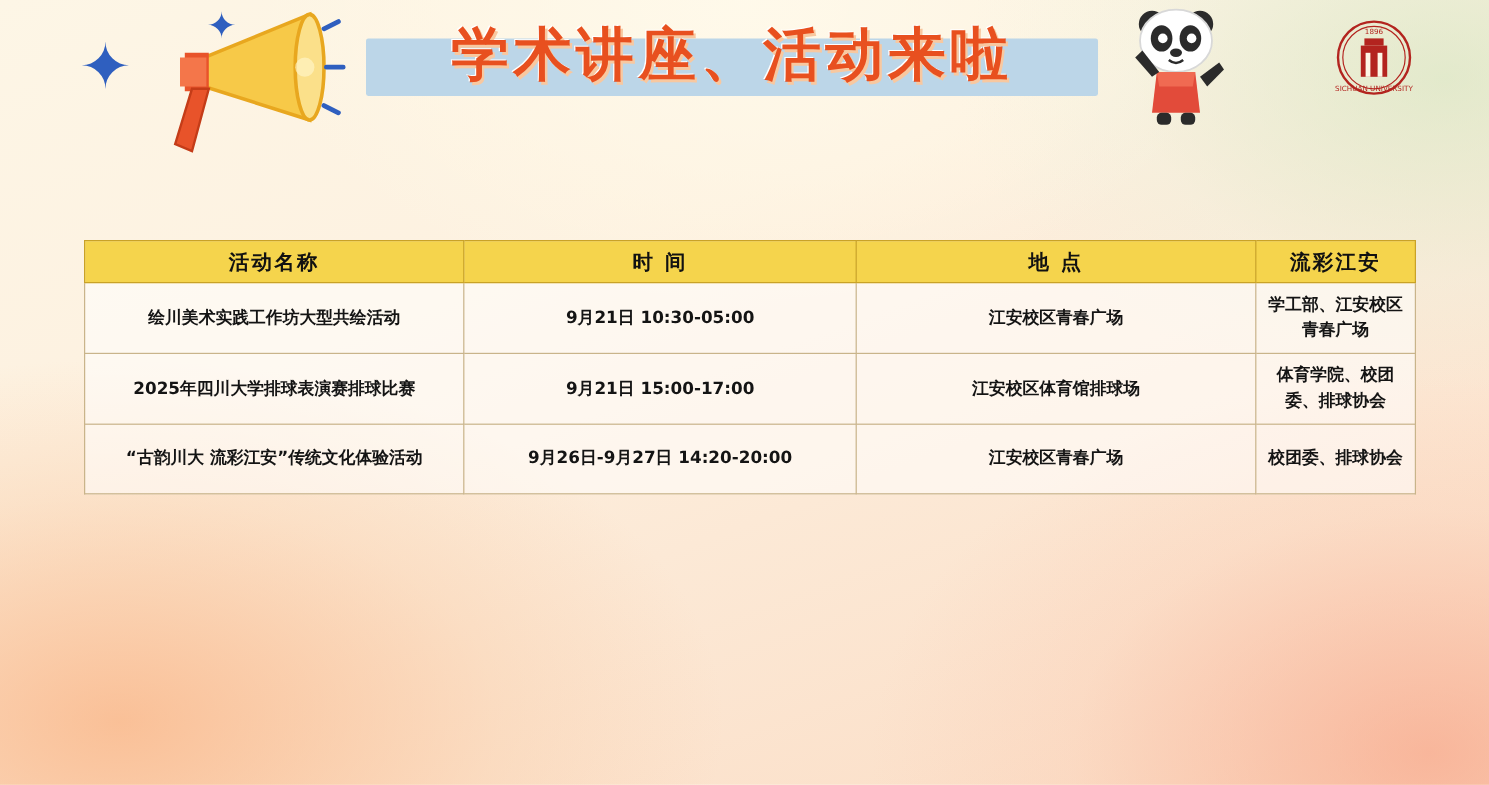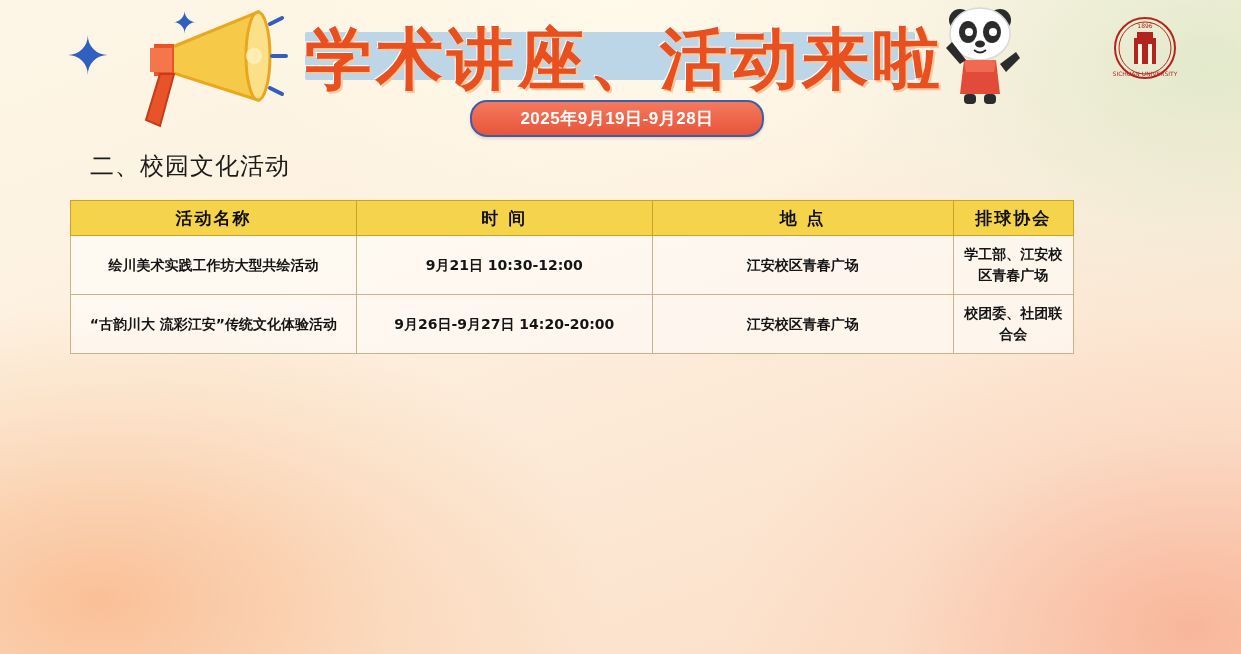--- a/index.html
+++ b/index.html
@@ -39,21 +39,21 @@
     background: #bcd6e8;
     border-radius: 2px;
   }
   .title-text {
     position: absolute;
     left: 305px;
     top: 14px;
     width: 610px;
     text-align: center;
     font-family: Liberation Serif, serif;
-    font-size: 67px;
+    font-size: 48px;
     font-weight: bold;
     letter-spacing: 4px;
     color: #e8501f;
     text-shadow: 2px 2px 0 #f8c8a0, -1px -1px 0 #fff;
     white-space: nowrap;
   }
   .date-pill {
     position: absolute;
     left: 470px;
     top: 100px;
@@ -100,21 +100,21 @@
     color: #1a1a1a;
     font-family: "DejaVu Sans", "Liberation Sans", sans-serif;
     letter-spacing: 1px;
   }
 
   
   .table-wrap {
     position: absolute;
     left: 70px;
     top: 200px;
-    width: 1004px;
+    width: 1110px;
   }
   table.schedule {
     border-collapse: collapse;
     width: 100%;
     table-layout: fixed;
     font-family: "DejaVu Sans", "Liberation Sans", sans-serif;
   }
   table.schedule thead th {
     background: #f5d44c;
     color: #111;
@@ -159,21 +159,20 @@
         <path d="M30 70 L44 70 L30 122 L16 116 Z" fill="#e8532a" stroke="#c43c18" stroke-width="2"></path>
         <path d="M20 44 L42 44 L42 68 L20 68 Z" fill="#f4764a"></path>
         <circle cx="124" cy="52" r="8" fill="#fff3c4" opacity="0.7"></circle>
         <path d="M140 20 L152 14 M142 52 L156 52 M140 84 L152 90" stroke="#2f5fbf" stroke-width="4" stroke-linecap="round" fill="none"></path>
       </svg>
     </div>
 
     <div class="title-band"></div>
     <div class="title-text">学术讲座、活动来啦</div>
 
-    <div class="date-pill">2025年9月19日-9月28日</div>
 
     <div class="panda">
       <svg viewBox="0 0 100 104" width="100" height="104">
         <ellipse cx="30" cy="18" rx="11" ry="11" fill="#2b2b2b"></ellipse>
         <ellipse cx="70" cy="18" rx="11" ry="11" fill="#2b2b2b"></ellipse>
         <ellipse cx="50" cy="32" rx="30" ry="26" fill="#ffffff" stroke="#d8d8d8" stroke-width="1.5"></ellipse>
         <ellipse cx="38" cy="30" rx="9" ry="11" fill="#2b2b2b"></ellipse>
         <ellipse cx="62" cy="30" rx="9" ry="11" fill="#2b2b2b"></ellipse>
         <circle cx="39" cy="30" r="4" fill="#ffffff"></circle>
         <circle cx="63" cy="30" r="4" fill="#ffffff"></circle>
@@ -195,48 +194,53 @@
         <rect x="44" y="24" width="22" height="26" fill="#b3241f"></rect>
         <rect x="47" y="18" width="16" height="6" fill="#b3241f"></rect>
         <rect x="48" y="30" width="4" height="20" fill="#fdf6e6"></rect>
         <rect x="58" y="30" width="4" height="20" fill="#fdf6e6"></rect>
         <text x="55" y="62" text-anchor="middle" font-size="6" fill="#b3241f" font-family="'DejaVu Sans',sans-serif">SICHUAN UNIVERSITY</text>
         <text x="55" y="14" text-anchor="middle" font-size="6" fill="#b3241f" font-family="'DejaVu Sans',sans-serif">1896</text>
       </svg>
     </div>
   </div>
 
-  <div class="section-heading">二、校园文化活动</div>
 
   <div class="table-wrap">
     <table class="schedule">
       <colgroup>
         <col class="col-name">
         <col class="col-time">
         <col class="col-place">
         <col class="col-org">
       </colgroup>
       <thead>
         <tr>
           <th>活动名称</th>
           <th>时  间</th>
           <th>地  点</th>
-          <th>排球协会</th>
+          <th>流彩江安</th>
         </tr>
       </thead>
       <tbody>
         <tr>
           <td class="cell-name">绘川美术实践工作坊大型共绘活动</td>
-          <td class="cell-time">9月21日 10:30-12:00</td>
+          <td class="cell-time">9月21日 10:30-05:00</td>
           <td class="cell-place">江安校区青春广场</td>
           <td class="cell-org">学工部、江安校区青春广场</td>
+        </tr>
+        <tr>
+          <td class="cell-name">2025年四川大学排球表演赛排球比赛</td>
+          <td class="cell-time">9月21日 15:00-17:00</td>
+          <td class="cell-place">江安校区体育馆排球场</td>
+          <td class="cell-org">体育学院、校团委、排球协会</td>
         </tr>
         <tr>
           <td class="cell-name">“古韵川大 流彩江安”传统文化体验活动</td>
           <td class="cell-time">9月26日-9月27日 14:20-20:00</td>
           <td class="cell-place">江安校区青春广场</td>
-          <td class="cell-org">校团委、社团联合会</td>
+          <td class="cell-org">校团委、排球协会</td>
         </tr>
       </tbody>
     </table>
   </div>
 
 </div>
 
 </body></html>

